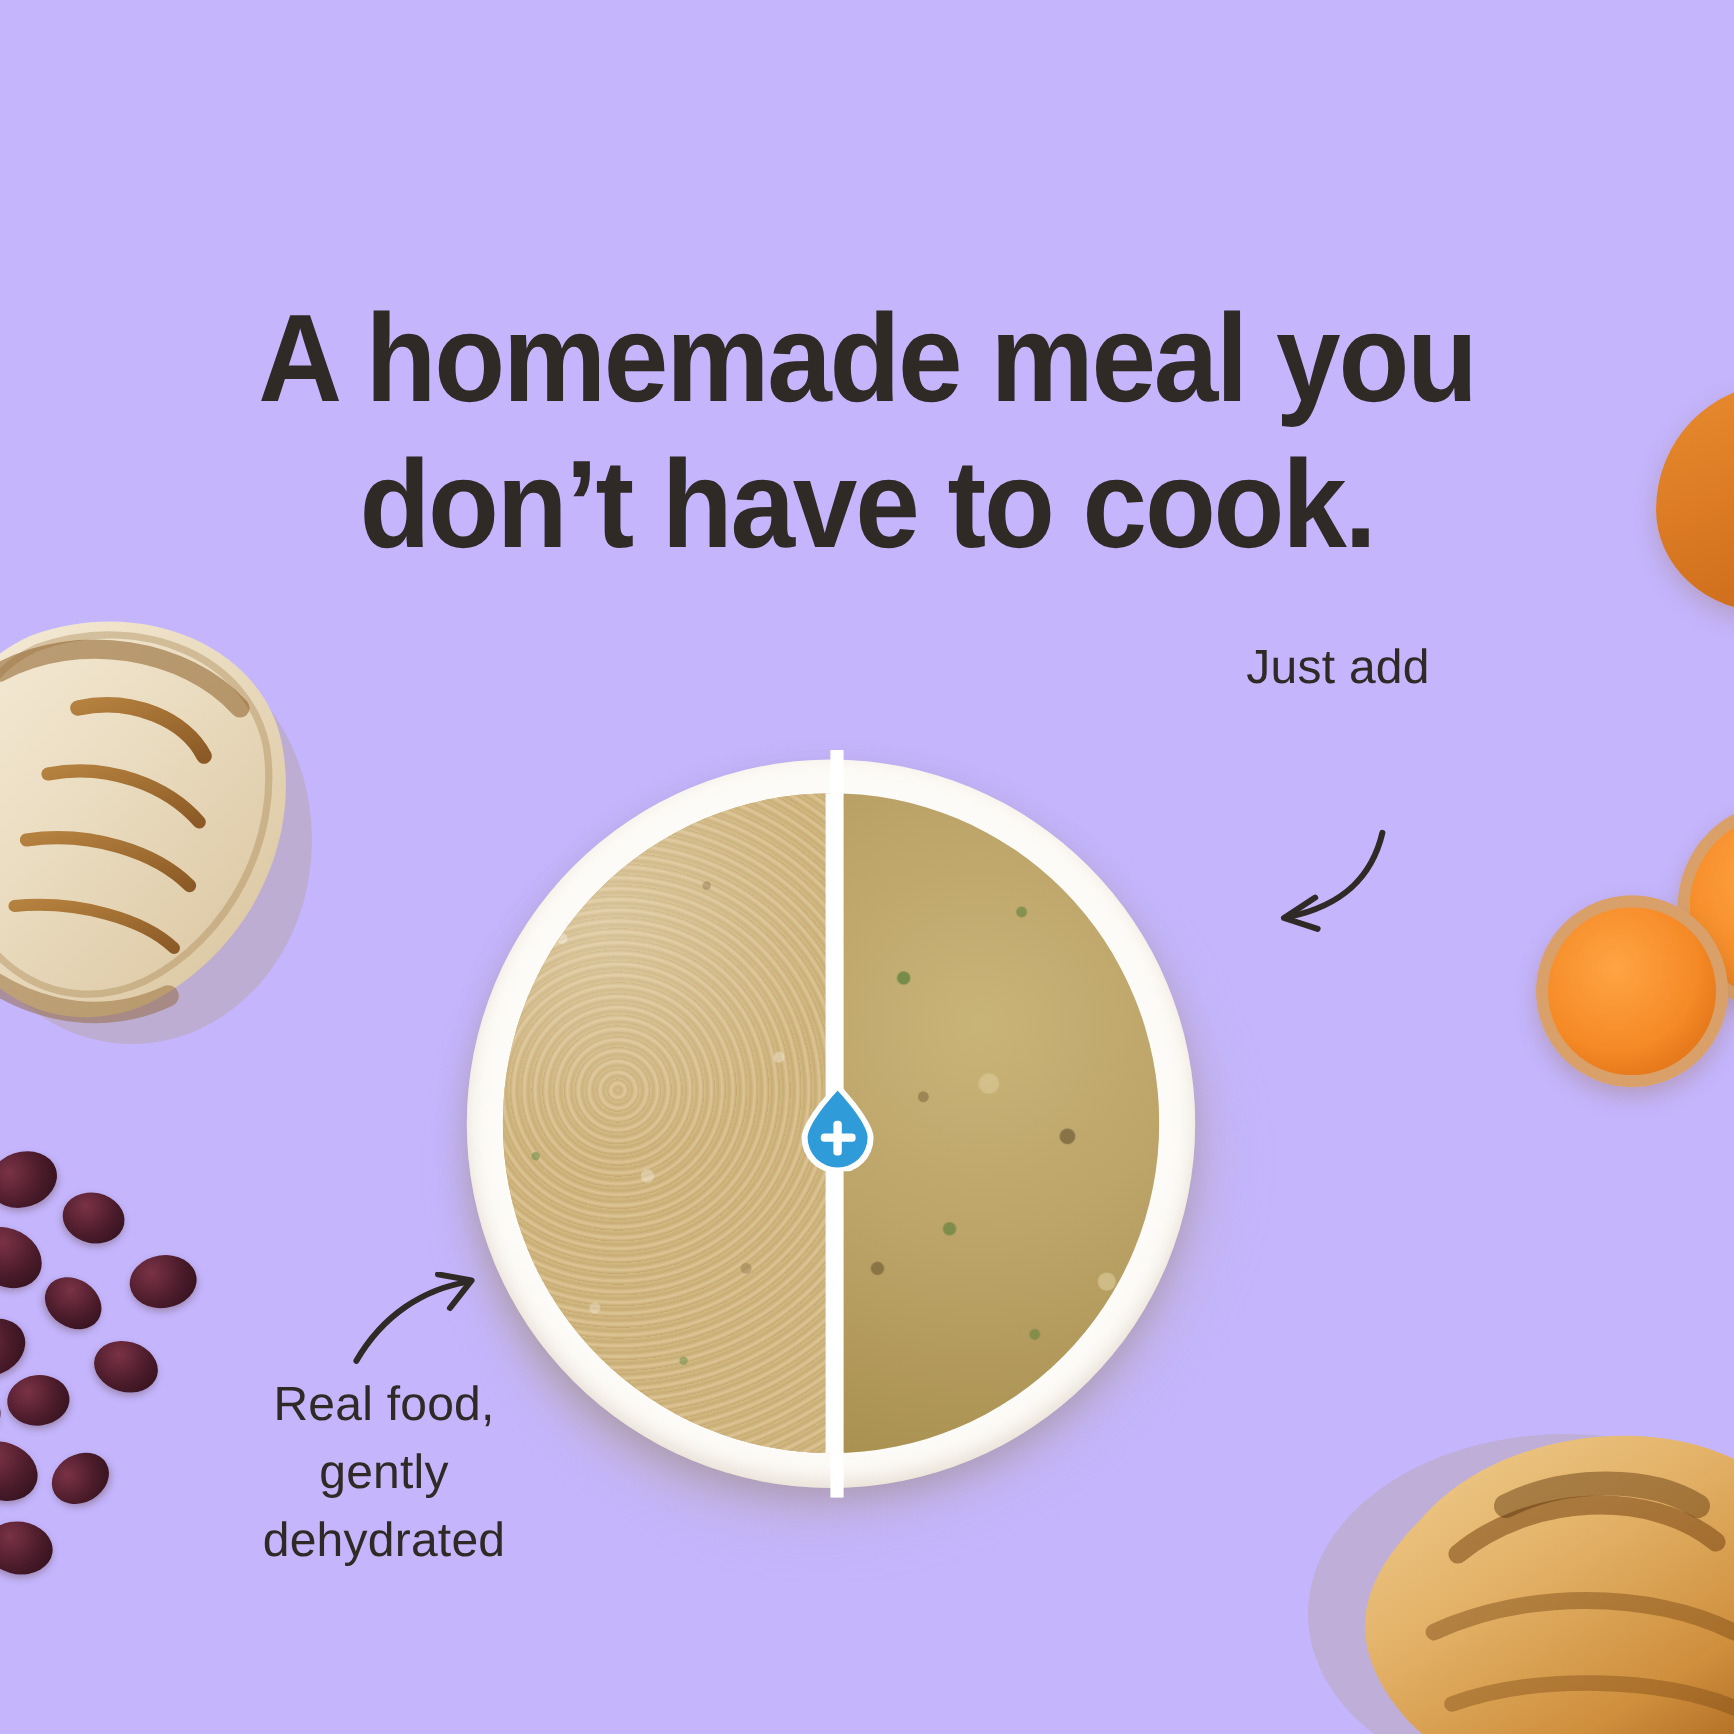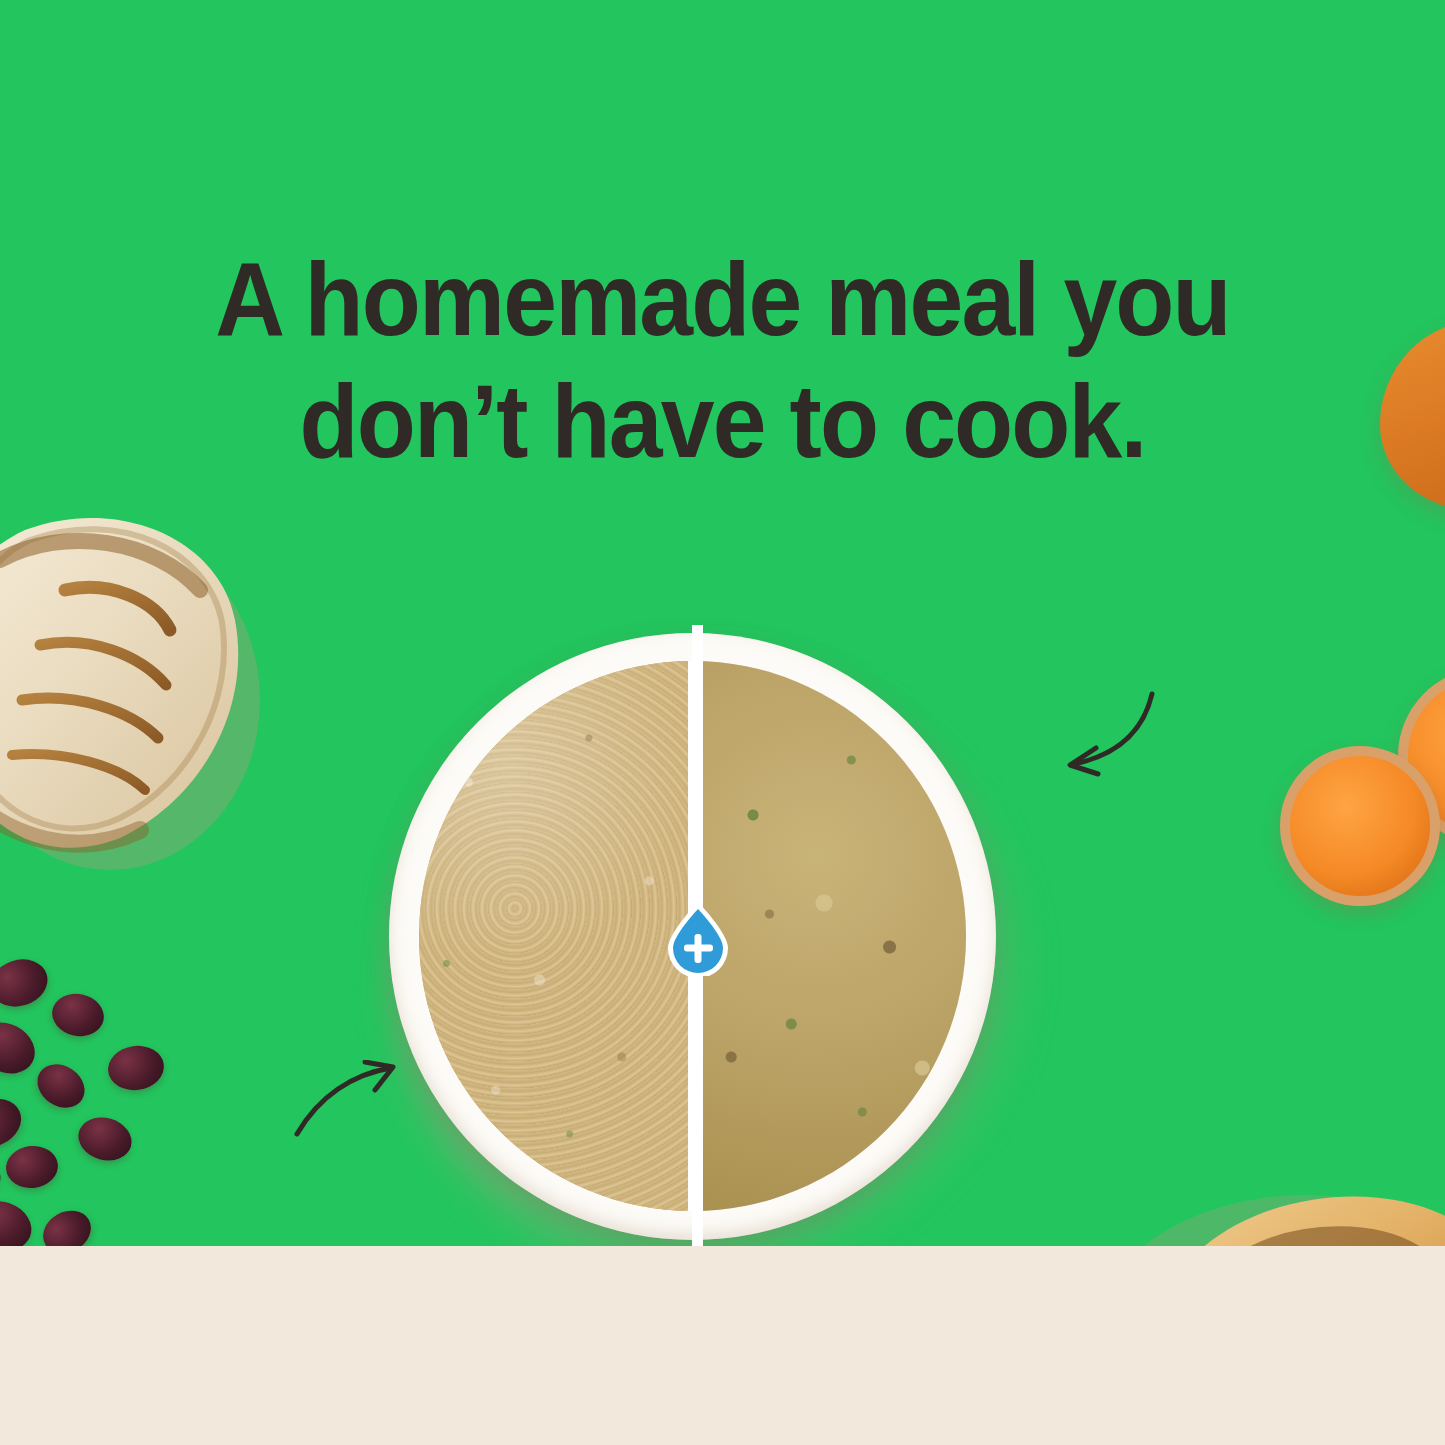--- a/index.html
+++ b/index.html
@@ -3,22 +3,22 @@
 <meta charset="utf-8">
 <style>
   html, body {
     margin: 0;
     padding: 0;
     background: #f2e9dc;
   }
   .canvas {
     position: relative;
     width: 1445px;
-    height: 1246px;
-    background: #22c55e;
+    height: 1445px;
+    background: #c4b5fd;
     overflow: hidden;
     font-family: "Liberation Sans", sans-serif;
   }
 
   
   .headline {
     position: absolute;
     left: 0;
     top: 168px;
     width: 1445px;
@@ -295,16 +295,22 @@
     <path d="M112 6 C104 40 82 66 34 76" fill="none" stroke="#2f2a26" stroke-width="5" stroke-linecap="round"></path>
     <path d="M56 60 L30 77 L58 86" fill="none" stroke="#2f2a26" stroke-width="5" stroke-linecap="round" stroke-linejoin="round"></path>
   </svg>
 
   <svg class="arrow arrow-left" width="110" height="80" viewBox="0 0 110 80" xmlns="http://www.w3.org/2000/svg">
     <path d="M4 74 C26 36 60 14 98 8" fill="none" stroke="#2f2a26" stroke-width="5" stroke-linecap="round"></path>
     <path d="M72 2 L100 7 L82 30" fill="none" stroke="#2f2a26" stroke-width="5" stroke-linecap="round" stroke-linejoin="round"></path>
   </svg>
 
   <div class="callout callout-right">
-  </div>
-
+    <div>Just add</div>
+  </div>
+
+  <div class="callout callout-left">
+    <div>Real food,</div>
+    <div>gently</div>
+    <div>dehydrated</div>
+  </div>
 
 </div>
 
 </body></html>

